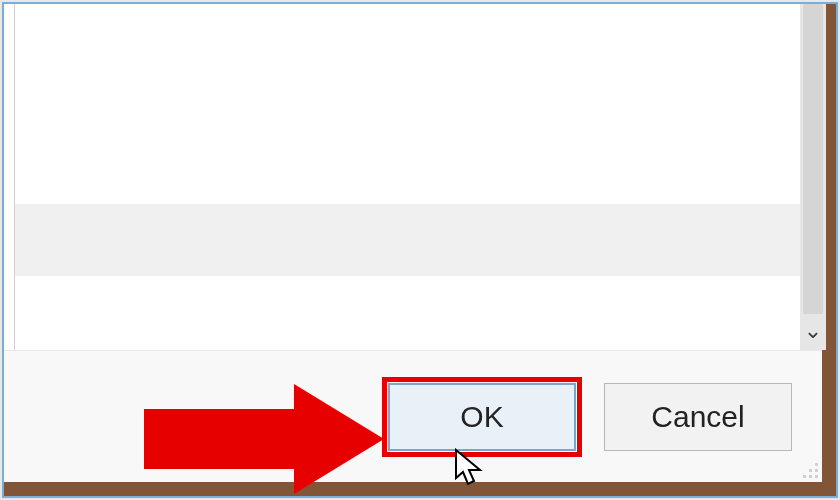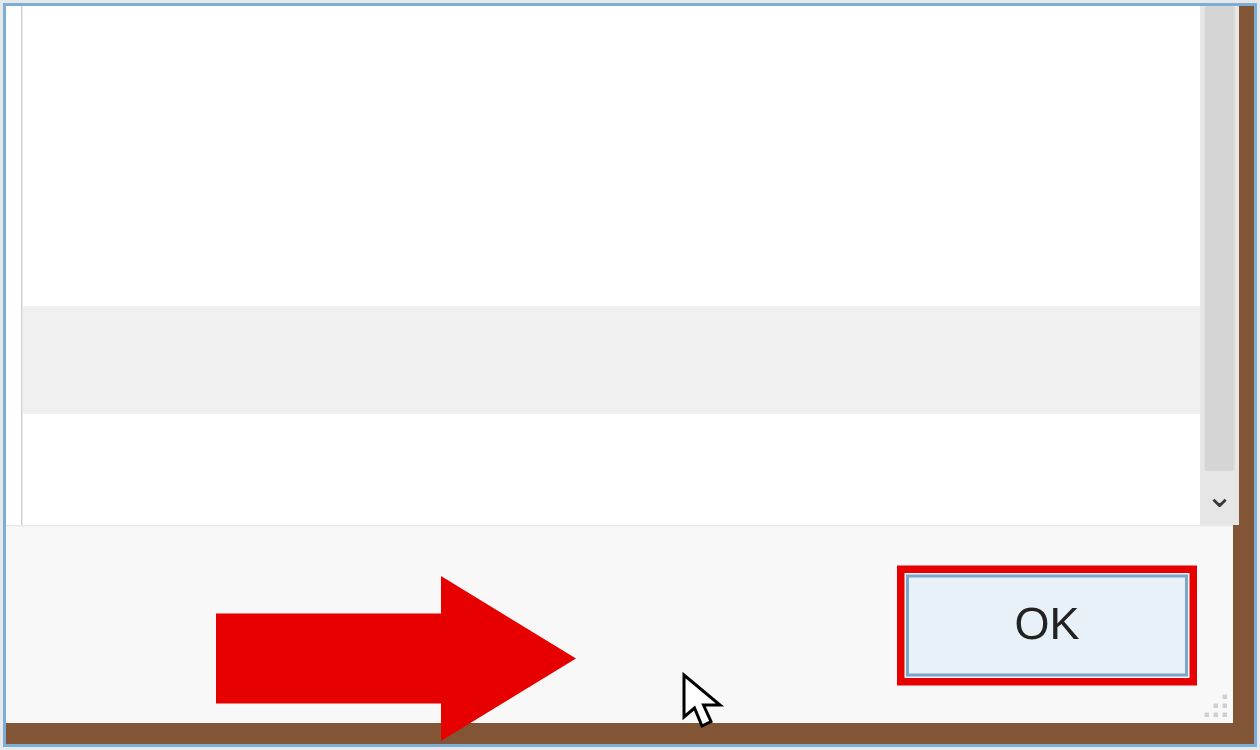--- a/index.html
+++ b/index.html
@@ -131,20 +131,23 @@
     <div class="scrollbar-down">
       <span>⌄</span>
     </div>
   </div>
 
   <div class="button-bar">
     <button class="btn btn-ok">
       <span>OK</span>
       <span class="ok-highlight-box"></span>
     </button>
+    <button class="btn">
+      <span>Cancel</span>
+    </button>
   </div>
 
   <div class="resize-grip">
     <span style="right:0;bottom:0"></span>
     <span style="right:6px;bottom:0"></span>
     <span style="right:12px;bottom:0"></span>
     <span style="right:0;bottom:6px"></span>
     <span style="right:6px;bottom:6px"></span>
     <span style="right:0;bottom:12px"></span>
   </div>

